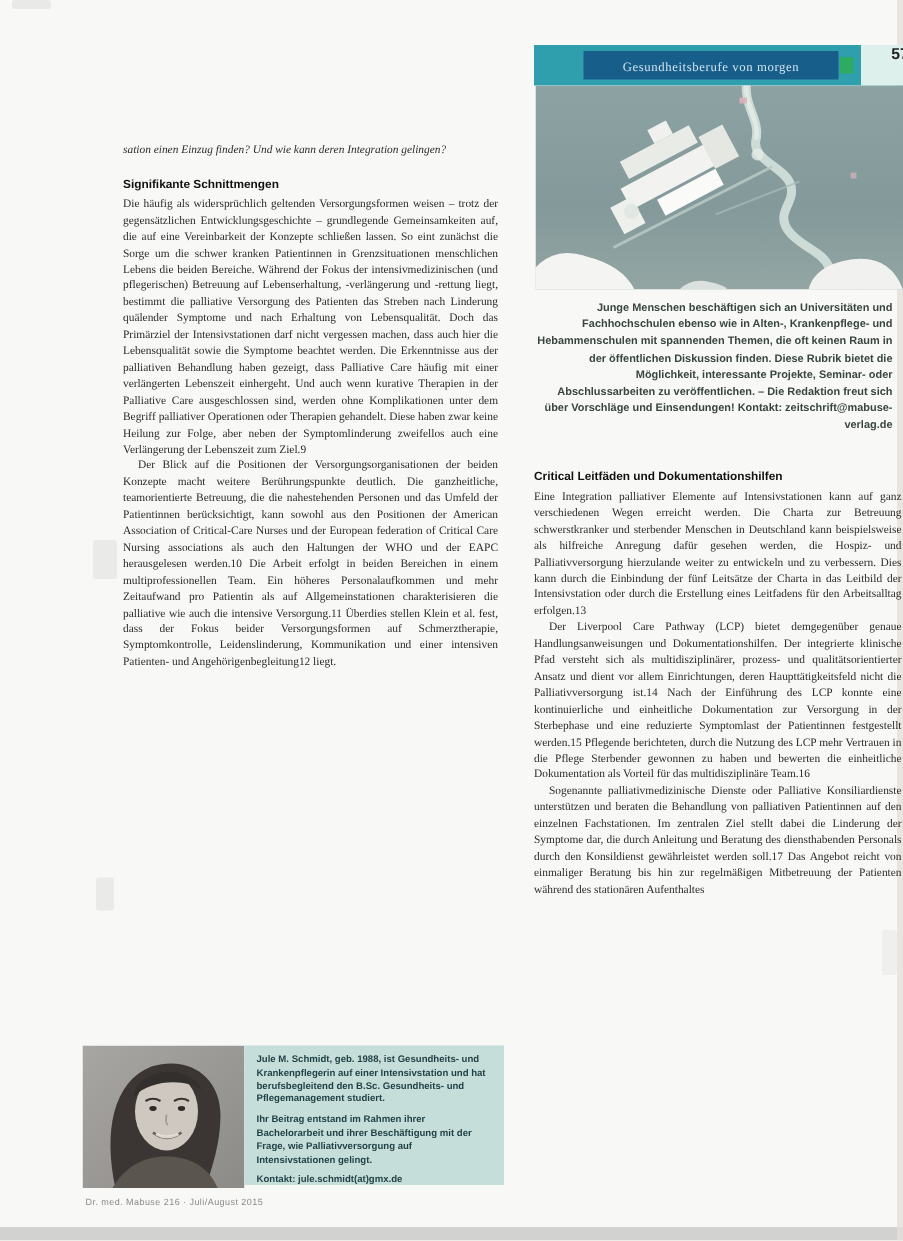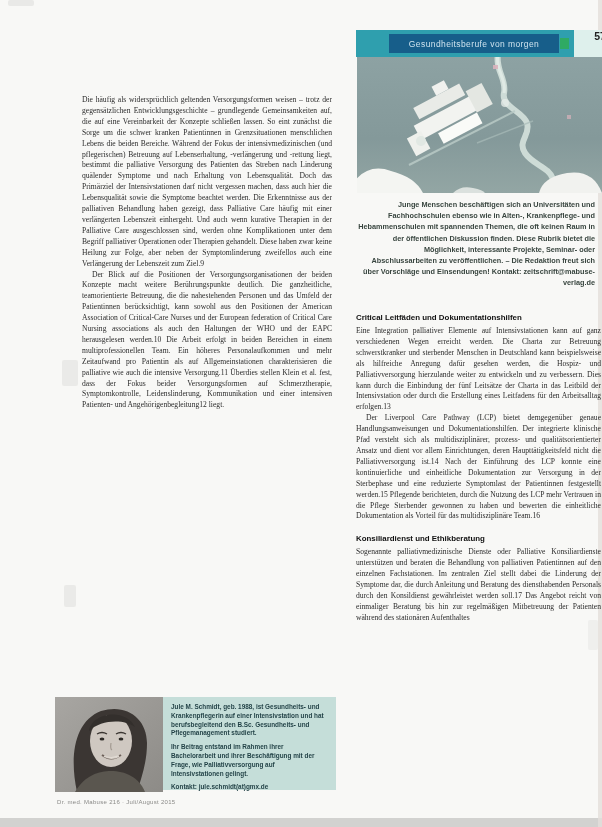--- a/index.html
+++ b/index.html
@@ -17,21 +17,21 @@
   .sm3{left:588px;top:620px;width:10px;height:30px;opacity:.3;}
   .sm4{left:8px;top:0;width:26px;height:6px;opacity:.5;}
 
   
   .rubric-band{position:absolute;left:356px;top:30px;width:246px;height:27px;background:#2f9fae;}
   .rubric-tab{
     position:absolute;left:33px;top:4px;height:19px;width:170px;background:#175e8a;
     display:flex;align-items:center;justify-content:center;
   }
   .rubric-tab span{
-    font-family:Liberation Sans, sans-serif;font-size:8.5px;letter-spacing:.4px;color:#cfe3ee;
+    font-family:Liberation Serif, serif;font-size:8.5px;letter-spacing:.4px;color:#cfe3ee;
     white-space:nowrap;
   }
   .rubric-marker{position:absolute;left:204px;top:8px;width:9px;height:11px;background:#2faa63;}
   .pageno-patch{
     position:absolute;left:218px;top:0;width:52px;height:27px;background:#def0ec;
     display:flex;align-items:flex-start;justify-content:center;
   }
   .pageno{font-family:"Liberation Sans", sans-serif;font-weight:bold;font-size:10.5px;color:#222;}
 
   
@@ -129,29 +129,30 @@
 
       <path d="M-10,136 Q6,104 34,114 Q58,120 66,136 Z" fill="#f4f5f2"></path>
       <path d="M245,136 Q236,112 210,116 Q186,120 182,136 Z" fill="#f1f2ef"></path>
       <path d="M96,136 Q104,128 116,131 Q126,133 128,136 Z" fill="#eef0ec" opacity="0.8"></path>
     </svg>
   </div>
 
   <div class="hero-caption">Junge Menschen beschäftigen sich an Universitäten und Fachhochschulen ebenso wie in Alten-, Krankenpflege- und Hebammenschulen mit spannenden Themen, die oft keinen Raum in der öffentlichen Diskussion finden. Diese Rubrik bietet die Möglichkeit, interessante Projekte, Seminar- oder Abschlussarbeiten zu veröffentlichen. – Die Redaktion freut sich über Vorschläge und Einsendungen! Kontakt: zeitschrift@mabuse-verlag.de</div>
 
   <div class="col col-left">
+    <p class="para intro">sation einen Einzug finden? Und wie kann deren Integration gelingen?</p>
+    <h3 class="heading first">Signifikante Schnittmengen</h3>
     <p class="para">Die häufig als widersprüchlich geltenden Versorgungsformen weisen – trotz der gegensätzlichen Entwicklungsgeschichte – grundlegende Gemeinsamkeiten auf, die auf eine Vereinbarkeit der Konzepte schließen lassen. So eint zunächst die Sorge um die schwer kranken Patientinnen in Grenzsituationen menschlichen Lebens die beiden Bereiche. Während der Fokus der intensivmedizinischen (und pflegerischen) Betreuung auf Lebenserhaltung, -verlängerung und -rettung liegt, bestimmt die palliative Versorgung des Patienten das Streben nach Linderung quälender Symptome und nach Erhaltung von Lebensqualität. Doch das Primärziel der Intensivstationen darf nicht vergessen machen, dass auch hier die Lebensqualität sowie die Symptome beachtet werden. Die Erkenntnisse aus der palliativen Behandlung haben gezeigt, dass Palliative Care häufig mit einer verlängerten Lebenszeit einhergeht. Und auch wenn kurative Therapien in der Palliative Care ausgeschlossen sind, werden ohne Komplikationen unter dem Begriff palliativer Operationen oder Therapien gehandelt. Diese haben zwar keine Heilung zur Folge, aber neben der Symptomlinderung zweifellos auch eine Verlängerung der Lebenszeit zum Ziel.9</p>
     <p class="para">Der Blick auf die Positionen der Versorgungsorganisationen der beiden Konzepte macht weitere Berührungspunkte deutlich. Die ganzheitliche, teamorientierte Betreuung, die die nahestehenden Personen und das Umfeld der Patientinnen berücksichtigt, kann sowohl aus den Positionen der American Association of Critical-Care Nurses und der European federation of Critical Care Nursing associations als auch den Haltungen der WHO und der EAPC herausgelesen werden.10 Die Arbeit erfolgt in beiden Bereichen in einem multiprofessionellen Team. Ein höheres Personalaufkommen und mehr Zeitaufwand pro Patientin als auf Allgemeinstationen charakterisieren die palliative wie auch die intensive Versorgung.11 Überdies stellen Klein et al. fest, dass der Fokus beider Versorgungsformen auf Schmerztherapie, Symptomkontrolle, Leidenslinderung, Kommunikation und einer intensiven Patienten- und Angehörigenbegleitung12 liegt.</p>
   </div>
 
   <div class="col col-right">
     <h3 class="heading first">Critical Leitfäden und Dokumentationshilfen</h3>
     <p class="para">Eine Integration palliativer Elemente auf Intensivstationen kann auf ganz verschiedenen Wegen erreicht werden. Die Charta zur Betreuung schwerstkranker und sterbender Menschen in Deutschland kann beispielsweise als hilfreiche Anregung dafür gesehen werden, die Hospiz- und Palliativversorgung hierzulande weiter zu entwickeln und zu verbessern. Dies kann durch die Einbindung der fünf Leitsätze der Charta in das Leitbild der Intensivstation oder durch die Erstellung eines Leitfadens für den Arbeitsalltag erfolgen.13</p>
     <p class="para">Der Liverpool Care Pathway (LCP) bietet demgegenüber genaue Handlungsanweisungen und Dokumentationshilfen. Der integrierte klinische Pfad versteht sich als multidisziplinärer, prozess- und qualitätsorientierter Ansatz und dient vor allem Einrichtungen, deren Haupttätigkeitsfeld nicht die Palliativversorgung ist.14 Nach der Einführung des LCP konnte eine kontinuierliche und einheitliche Dokumentation zur Versorgung in der Sterbephase und eine reduzierte Symptomlast der Patientinnen festgestellt werden.15 Pflegende berichteten, durch die Nutzung des LCP mehr Vertrauen in die Pflege Sterbender gewonnen zu haben und bewerten die einheitliche Dokumentation als Vorteil für das multidisziplinäre Team.16</p>
-    <h3 class="heading">Konsiliardienst und Ethikberatung</h3>
     <p class="para">Sogenannte palliativmedizinische Dienste oder Palliative Konsiliardienste unterstützen und beraten die Behandlung von palliativen Patientinnen auf den einzelnen Fachstationen. Im zentralen Ziel stellt dabei die Linderung der Symptome dar, die durch Anleitung und Beratung des diensthabenden Personals durch den Konsildienst gewährleistet werden soll.17 Das Angebot reicht von einmaliger Beratung bis hin zur regelmäßigen Mitbetreuung der Patienten während des stationären Aufenthaltes</p>
   </div>
 
   <div class="author-photo">
     <svg width="108" height="95" viewBox="0 0 108 95" xmlns="http://www.w3.org/2000/svg">
       <defs>
         <linearGradient id="pbg" x1="0" y1="0" x2="1" y2="1">
           <stop offset="0" stop-color="#a8a6a2"></stop>
           <stop offset="1" stop-color="#8d8b87"></stop>
         </linearGradient>

